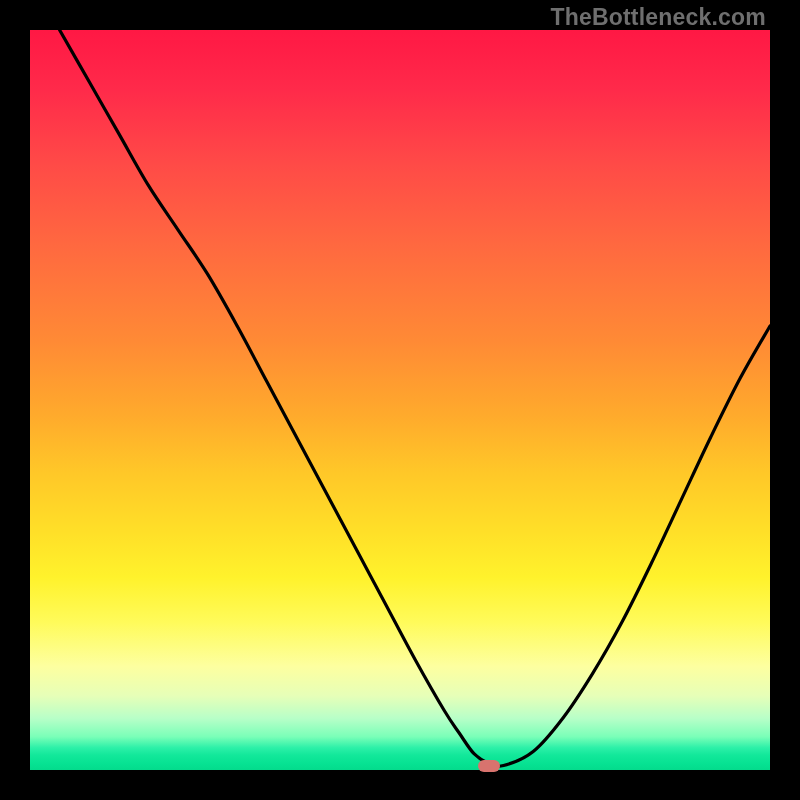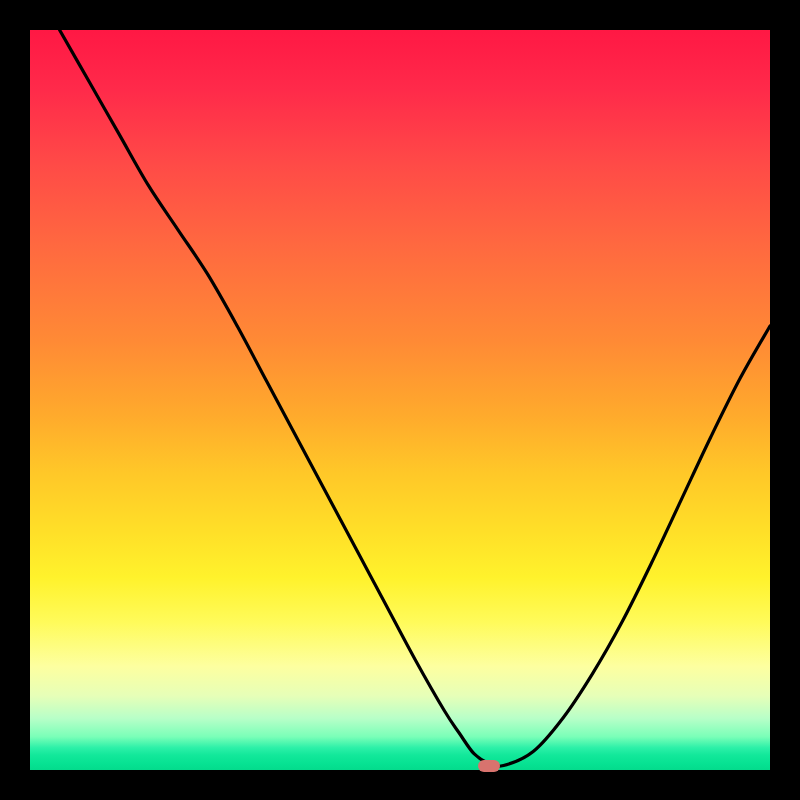--- a/index.html
+++ b/index.html
@@ -59,20 +59,21 @@
     width: 22px;
     height: 12px;
     border-radius: 6px;
     background: #d8736e;
   }
 </style>
 </head>
 <body>
 
 <div class="stage">
+  <div class="watermark">TheBottleneck.com</div>
 
   <div class="plot">
     <svg class="curve-layer" viewBox="0 0 740 740" preserveAspectRatio="none">
       <path fill="none" stroke="#000" stroke-width="3.2" stroke-linecap="round" stroke-linejoin="round" d="M 29.60 0.00 C 34.53 8.63, 49.33 34.53, 59.20 51.80 C 69.07 69.07, 78.93 86.33, 88.80 103.60 C 98.67 120.87, 108.53 139.37, 118.40 155.40 C 128.27 171.43, 138.13 185.00, 148.00 199.80 C 157.87 214.60, 167.73 228.17, 177.60 244.20 C 187.47 260.23, 197.33 278.12, 207.20 296.00 C 217.07 313.88, 226.93 333.00, 236.80 351.50 C 246.67 370.00, 256.53 388.50, 266.40 407.00 C 276.27 425.50, 286.13 444.00, 296.00 462.50 C 305.87 481.00, 315.73 499.50, 325.60 518.00 C 335.47 536.50, 345.33 555.00, 355.20 573.50 C 365.07 592.00, 374.93 611.12, 384.80 629.00 C 394.67 646.88, 407.00 668.47, 414.40 680.80 C 421.80 693.13, 424.27 695.85, 429.20 703.00 C 434.13 710.15, 439.07 718.66, 444.00 723.72 C 448.93 728.78, 453.87 731.37, 458.80 733.34 C 463.73 735.31, 466.20 737.53, 473.60 735.56 C 481.00 733.59, 493.33 729.39, 503.20 721.50 C 513.07 713.61, 522.93 701.15, 532.80 688.20 C 542.67 675.25, 552.53 659.83, 562.40 643.80 C 572.27 627.77, 582.13 610.50, 592.00 592.00 C 601.87 573.50, 611.73 553.15, 621.60 532.80 C 631.47 512.45, 641.33 490.87, 651.20 469.90 C 661.07 448.93, 670.93 427.35, 680.80 407.00 C 690.67 386.65, 700.53 366.30, 710.40 347.80 C 720.27 329.30, 735.07 304.63, 740.00 296.00"></path>
     </svg>
     <div class="marker" style="left:447.8px; top:729.6px;"></div>
   </div>
 </div>
 
 </body></html>

